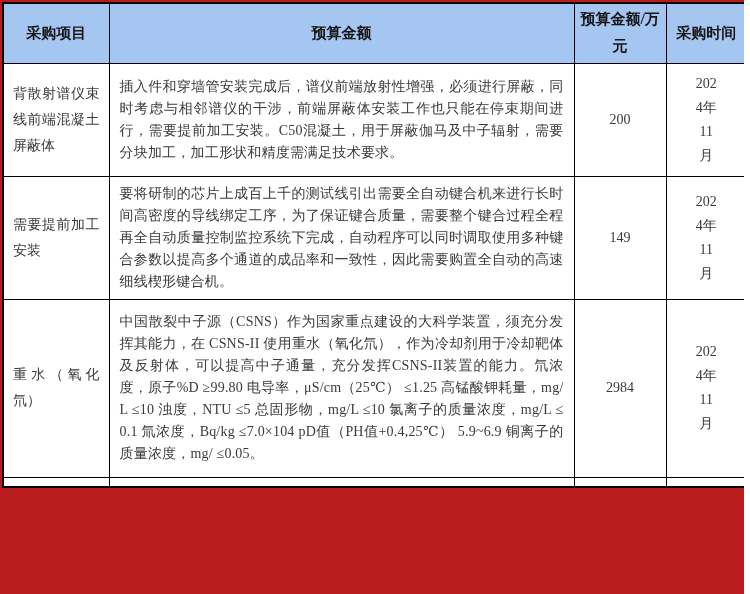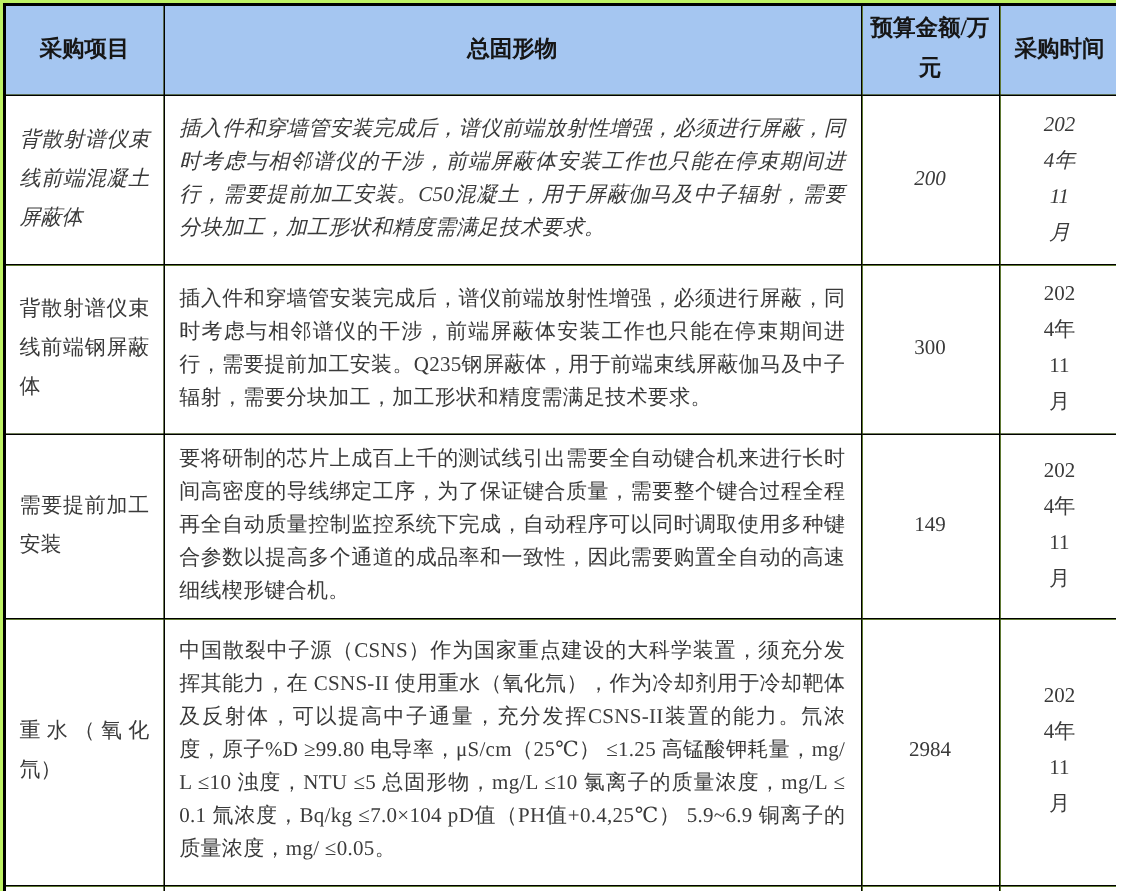--- a/index.html
+++ b/index.html
@@ -5,21 +5,21 @@
   html, body {
     margin: 0;
     padding: 0;
     background: #ffffff;
   }
   .screen {
     position: relative;
     width: 744px;
     height: 594px;
     overflow: hidden;
-    background: #bef264;
+    background: #b91c1c;
     font-family: "Liberation Serif", "DejaVu Serif", serif;
   }
   table.proc-table {
     border-collapse: collapse;
     table-layout: fixed;
     width: 746px;
     margin: 2px 0 0 2px;
     border: 2px solid #000000;
   }
   .proc-table th, .proc-table td {
@@ -62,57 +62,51 @@
   td.cell-budget {
     text-align: center;
     padding: 0 4px;
   }
   td.cell-time {
     text-align: center;
     line-height: 24px;
     padding: 0 29px;
     word-break: break-all;
   }
-  tr.row-h1 { height: 113px; font-style: italic; }
+  tr.row-h1 { height: 113px; }
   tr.row-h2 { height: 113px; }
   tr.row-h3 { height: 122px; }
   tr.row-h4 { height: 178px; }
   tr.row-partial { height: 10px; }
   tr.row-partial td { background: #ffffff; }
 </style>
 </head>
 <body>
 
 <div class="screen">
   <table class="proc-table">
     <colgroup>
       <col style="width:106px">
       <col style="width:465px">
       <col style="width:92px">
       <col style="width:81px">
     </colgroup>
     <thead>
       <tr>
         <th>采购项目</th>
-        <th>总固形物</th>
+        <th>预算金额</th>
         <th>预算金额/万元</th>
         <th>采购时间</th>
       </tr>
     </thead>
     <tbody>
       <tr class="row-h1">
         <td class="cell-item">背散射谱仪束线前端混凝土屏蔽体</td>
         <td class="cell-summary">插入件和穿墙管安装完成后，谱仪前端放射性增强，必须进行屏蔽，同时考虑与相邻谱仪的干涉，前端屏蔽体安装工作也只能在停束期间进行，需要提前加工安装。C50混凝土，用于屏蔽伽马及中子辐射，需要分块加工，加工形状和精度需满足技术要求。</td>
         <td class="cell-budget">200</td>
-        <td class="cell-time">2024年11月</td>
-      </tr>
-      <tr class="row-h2">
-        <td class="cell-item">背散射谱仪束线前端钢屏蔽体</td>
-        <td class="cell-summary">插入件和穿墙管安装完成后，谱仪前端放射性增强，必须进行屏蔽，同时考虑与相邻谱仪的干涉，前端屏蔽体安装工作也只能在停束期间进行，需要提前加工安装。Q235钢屏蔽体，用于前端束线屏蔽伽马及中子辐射，需要分块加工，加工形状和精度需满足技术要求。</td>
-        <td class="cell-budget">300</td>
         <td class="cell-time">2024年11月</td>
       </tr>
       <tr class="row-h3">
         <td class="cell-item">需要提前加工安装</td>
         <td class="cell-summary">要将研制的芯片上成百上千的测试线引出需要全自动键合机来进行长时间高密度的导线绑定工序，为了保证键合质量，需要整个键合过程全程再全自动质量控制监控系统下完成，自动程序可以同时调取使用多种键合参数以提高多个通道的成品率和一致性，因此需要购置全自动的高速细线楔形键合机。</td>
         <td class="cell-budget">149</td>
         <td class="cell-time">2024年11月</td>
       </tr>
       <tr class="row-h4">
         <td class="cell-item">重水（氧化氘）</td>

